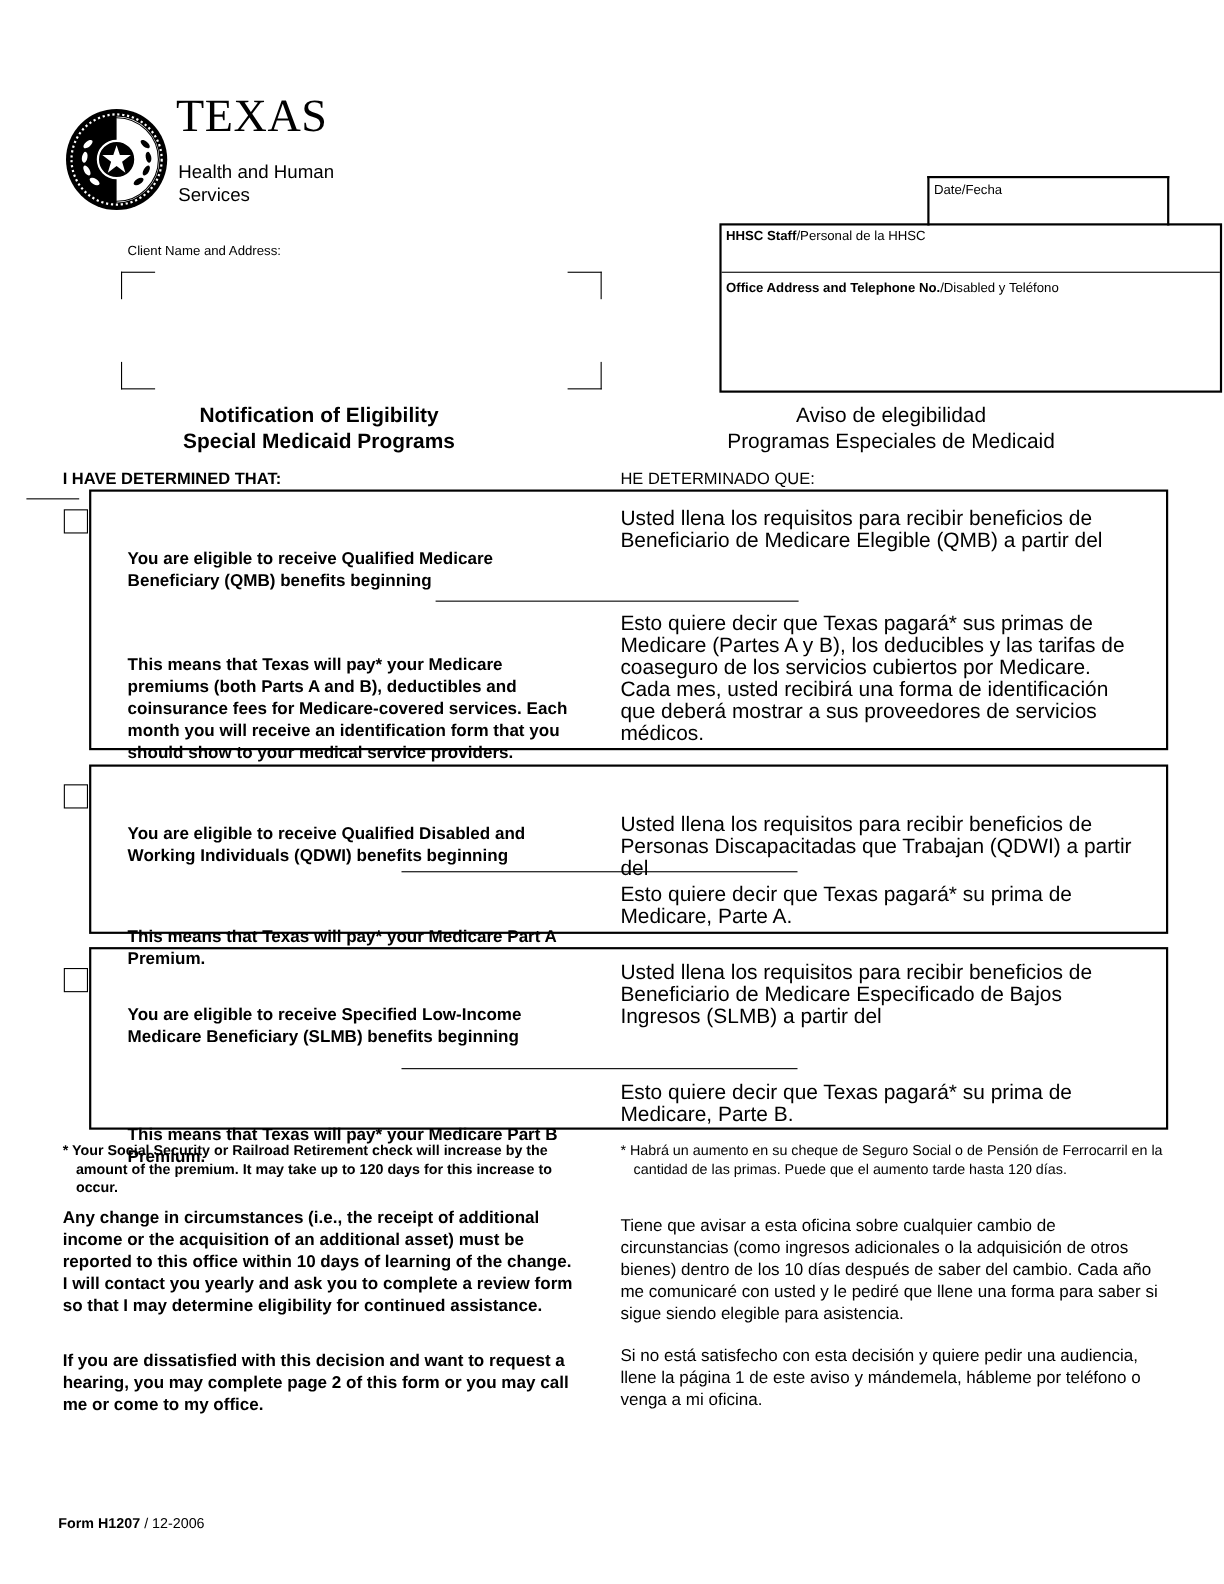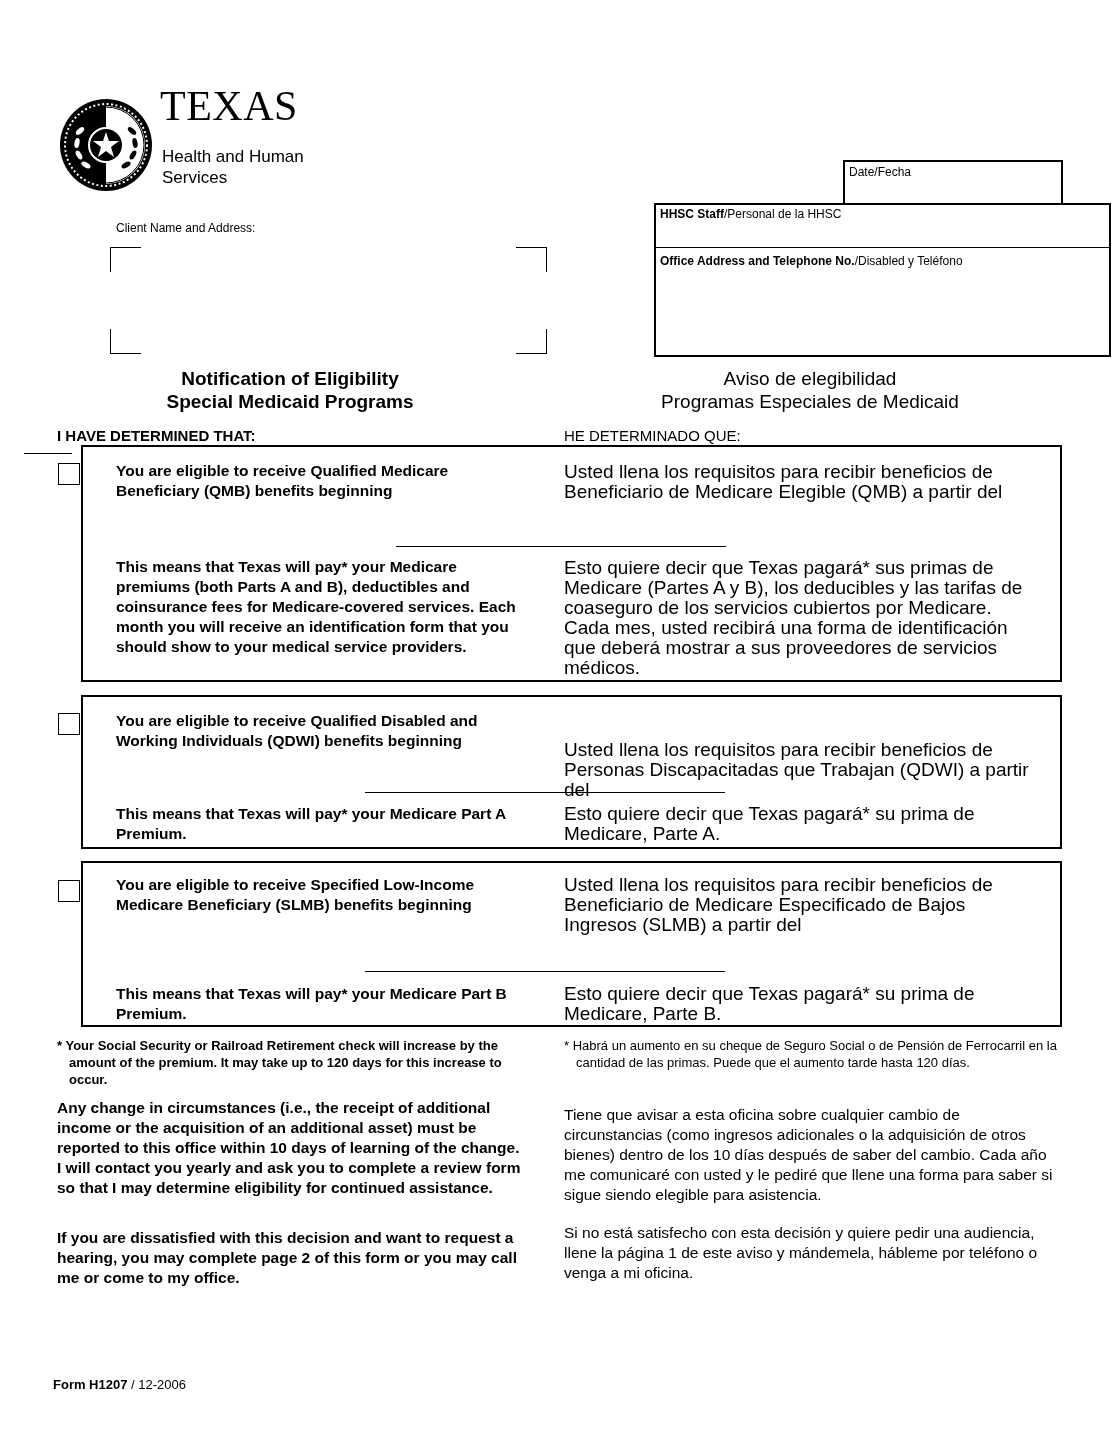--- a/index.html
+++ b/index.html
@@ -13,21 +13,21 @@
   .date-box { left:843px; top:160px; width:216px; height:43px; border:2px solid #000; border-bottom:none; }
   .staff-box { left:606px; top:203px; width:453px; height:150px; border:2px solid #000;margin-left:48px; }
   .staff-row { position:absolute; left:0; width:100%; border-bottom:1px solid #000; }
   .lbl-sm { font-size:12px; }
   .title-en { left:110px; top:367px; width:360px; text-align:center; font-size:19px; font-weight:bold; line-height:23px; }
   .title-es { left:630px; top:367px; width:360px; text-align:center; font-size:19px; line-height:23px; }
   .determined-en { left:57px; top:427px; font-size:15px; font-weight:bold; }
   .determined-es { left:564px; top:427px; font-size:15px; }
   .box { position:absolute; left:81px; width:977px; border:2px solid #000; }
   .chk { position:absolute; left:58px; width:20px; height:20px; border:1px solid #000; background:#fff; }
-  .txt-en { position:absolute; left:116px; width:410px; font-size:15.5px; font-weight:bold; line-height:20px; }
+  .txt-en { position:absolute; left:116px; width:410px; font-size:15.5px; font-weight:bold; line-height:20px;margin-top:38px; }
   .txt-es { position:absolute; left:564px; width:480px; font-size:19px; line-height:20px; }
   .sig-line { position:absolute; height:0; border-top:1px solid #000; }
   .note-en { position:absolute; left:57px; top:1037px; width:470px; font-size:13px; font-weight:bold; line-height:17px; }
   .note-es { position:absolute; left:564px; top:1037px; width:490px; font-size:13px; line-height:17px; }
   .para-en { position:absolute; left:57px; width:470px; font-size:15.5px; font-weight:bold; line-height:20px; }
   .para-es { position:absolute; left:564px; width:495px; font-size:15.5px; line-height:20px; }
   .footer { left:53px; top:1377px; font-size:13px; }
   .short-rule { left:24px; top:453px; width:48px; border-top:1px solid #000; }
 </style>
 </head>

